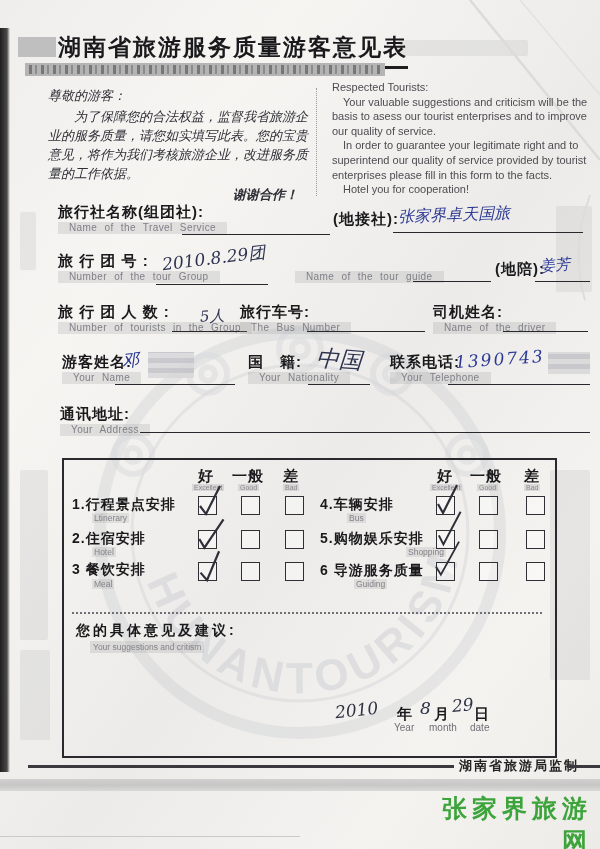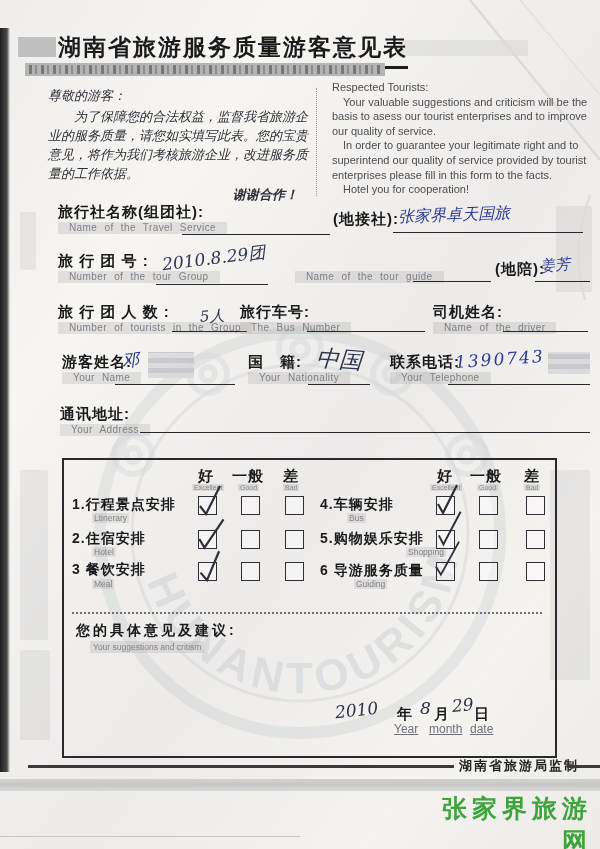--- a/index.html
+++ b/index.html
@@ -42,21 +42,21 @@
   .hdr-cn{font-weight:bold;font-size:15px;letter-spacing:1px;}
   .hdr-en{font-size:7px;color:#8a8a92;background:rgba(150,150,150,.25);padding:0 2px;}
   .cbox{position:absolute;width:17px;height:17px;border:1.8px solid #2f2f35;background:rgba(255,255,255,.4);}
   .item-cn{position:absolute;font-weight:bold;font-size:14px;letter-spacing:1px;white-space:nowrap;}
   .item-en{position:absolute;font-size:8.5px;color:#82828a;background:rgba(150,150,150,.2);padding:0 2px;}
   .tick{position:absolute;width:34px;height:38px;z-index:4;pointer-events:none;}
   .dotted-sep{position:absolute;left:8px;top:152px;width:470px;border-top:2px dotted #6f6f75;}
   .sugg-cn{position:absolute;left:12px;top:162px;font-weight:bold;font-size:14px;letter-spacing:3px;}
   .sugg-en{position:absolute;left:26px;top:181px;font-size:8.5px;color:#82828a;background:rgba(150,150,150,.22);padding:1px 3px;}
   .date-cn{position:absolute;font-weight:bold;font-size:15px;}
-  .date-en{position:absolute;font-size:12px;color:#6f6f76;text-decoration:underline;}
+  .date-en{position:absolute;font-size:10px;color:#6f6f76;}
   .date-hand{position:absolute;font-family:"DejaVu Serif",serif;font-style:italic;font-size:17px;color:#2e3245;}
   
   .rule{background:#3a3a3e;height:3px;z-index:2;}
   .supervisor{left:459px;top:757px;font-weight:bold;font-size:13px;letter-spacing:2px;color:#222;z-index:2;}
   .gray-band{left:0;top:779px;width:600px;height:12px;background:linear-gradient(180deg,#c9c9c9,#bdbdbd 50%,#d4d4d4);opacity:.8;z-index:1;}
   .site-name{left:430px;top:792px;width:162px;text-align:right;font-family:"DejaVu Serif",serif;
     font-weight:bold;font-size:25px;letter-spacing:5px;z-index:2;}
   .site-url{left:438px;top:822px;width:154px;text-align:right;font-family:"DejaVu Sans Mono",monospace;
     font-weight:bold;font-size:15px;letter-spacing:2px;z-index:2;}
   .bottom-line{left:0;top:836px;width:300px;height:1px;background:#cacac8;z-index:1;}

